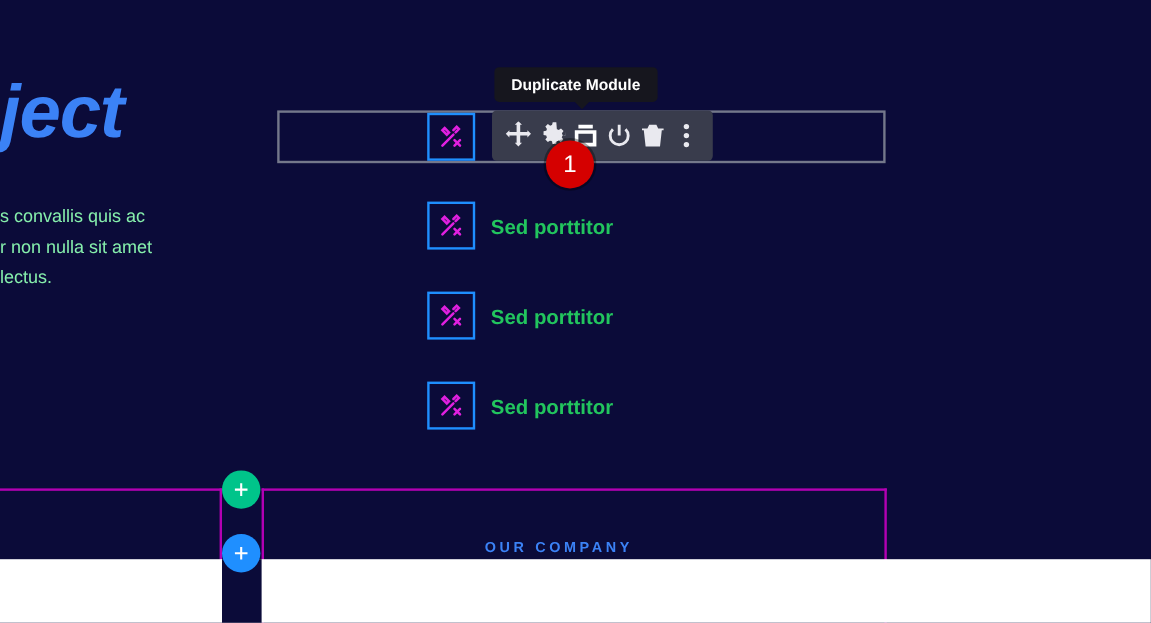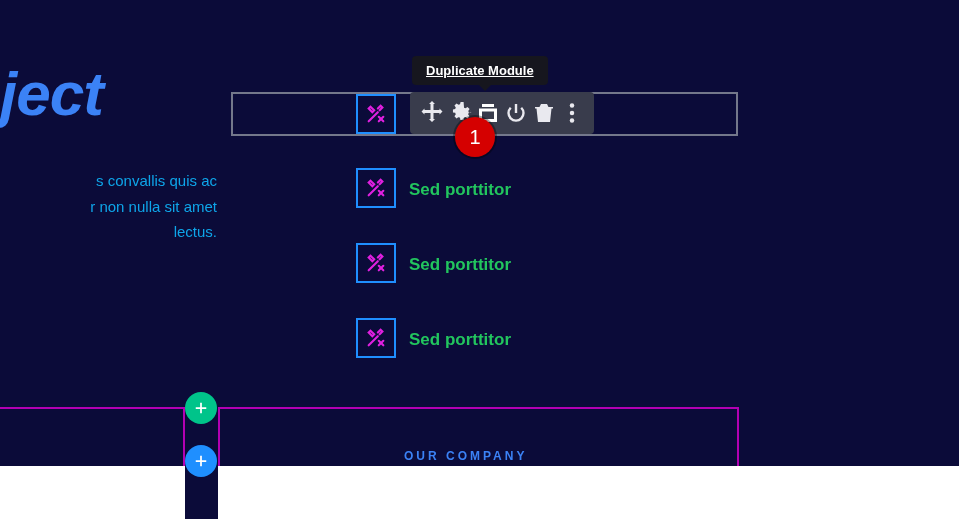--- a/index.html
+++ b/index.html
@@ -20,27 +20,27 @@
       font-family: "Arial Black", Impact, sans-serif;
       font-weight: 700;
       font-size: 62px;
       letter-spacing: -1px;
       color: #3b82f6;
       font-style: italic;
     }
 
     .body-text {
       position: absolute;
-      left: 12px;
+      left: 0;
       top: 168px;
       width: 205px;
-      color: #0ea5e9;
+      color: #86efac;
       font-size: 15px;
       line-height: 1.7;
-      text-align: right;
+      text-align: left;
     }
 
     
     .module-outline {
       position: absolute;
       left: 231px;
       top: 92px;
       width: 507px;
       height: 44px;
       border: 2px solid #74788b;
@@ -95,21 +95,20 @@
       position: absolute;
       left: 412px;
       top: 56px;
       background: #16161e;
       color: #fff;
       font-size: 13px;
       font-weight: 700;
       padding: 7px 14px;
       border-radius: 4px;
       z-index: 7;
-      text-decoration: underline;
     }
     .tooltip::after {
       content: "";
       position: absolute;
       bottom: -6px;
       left: 67px;
       border-left: 6px solid transparent;
       border-right: 6px solid transparent;
       border-top: 6px solid #16161e;
     }

